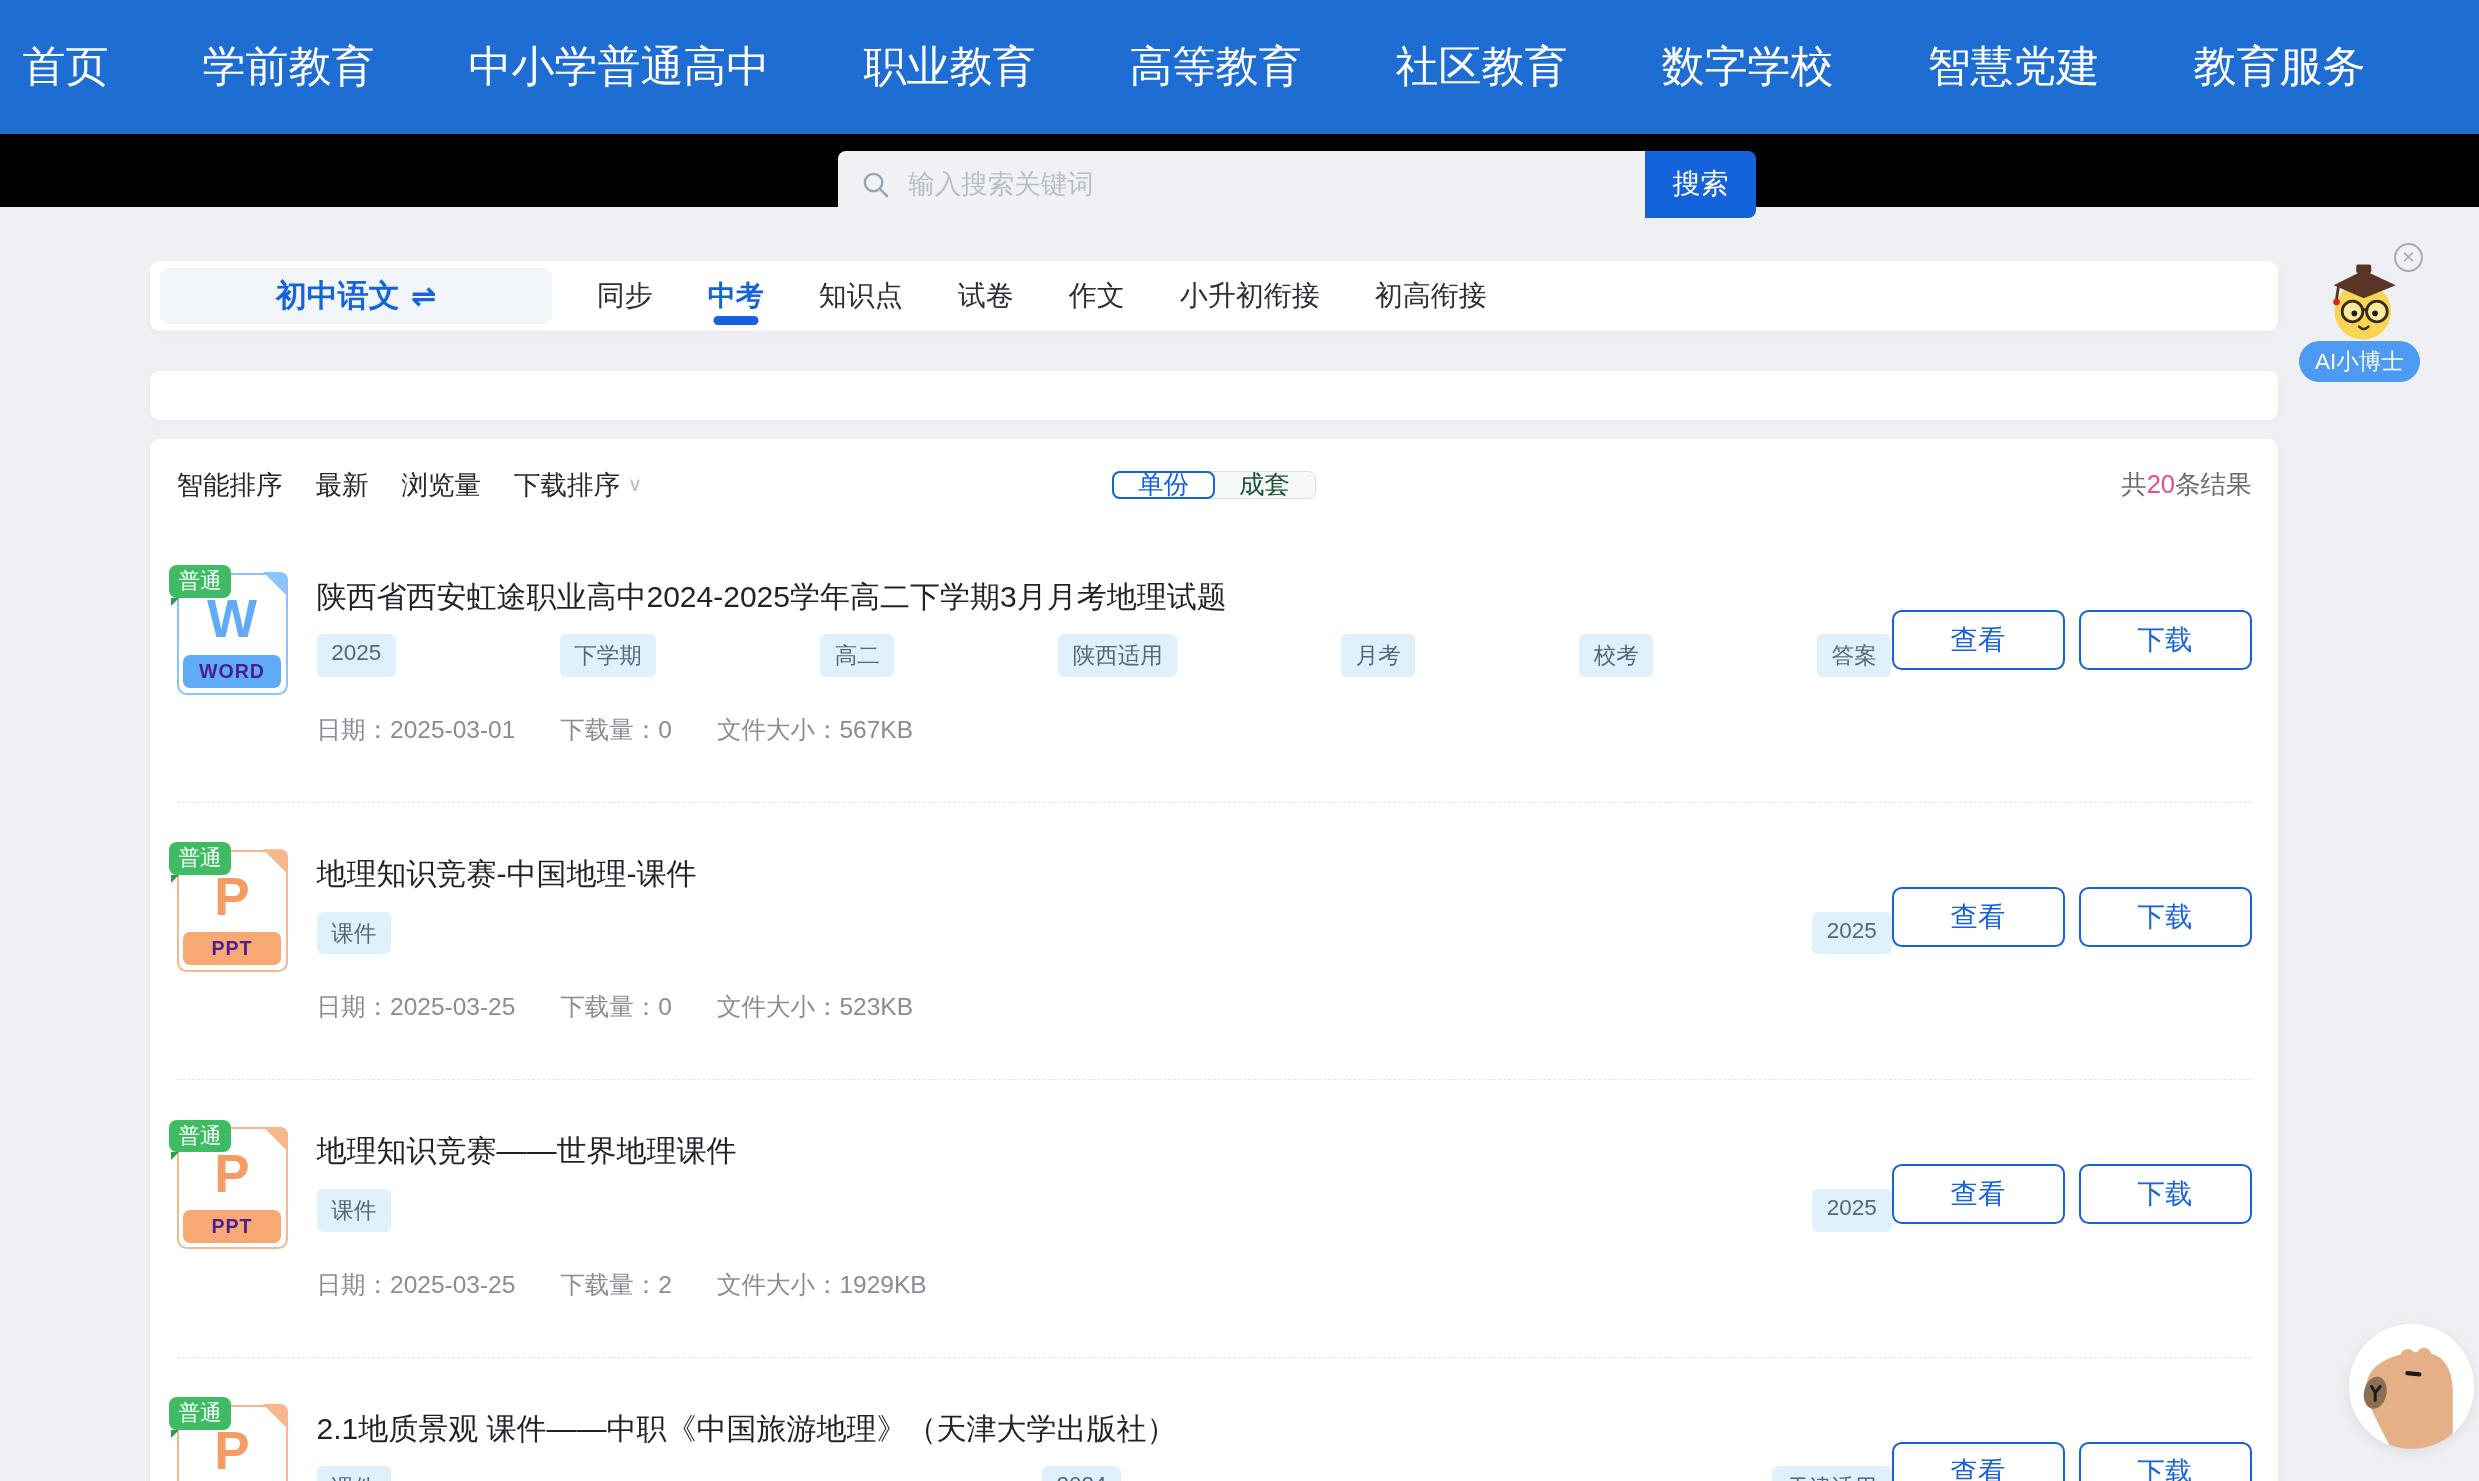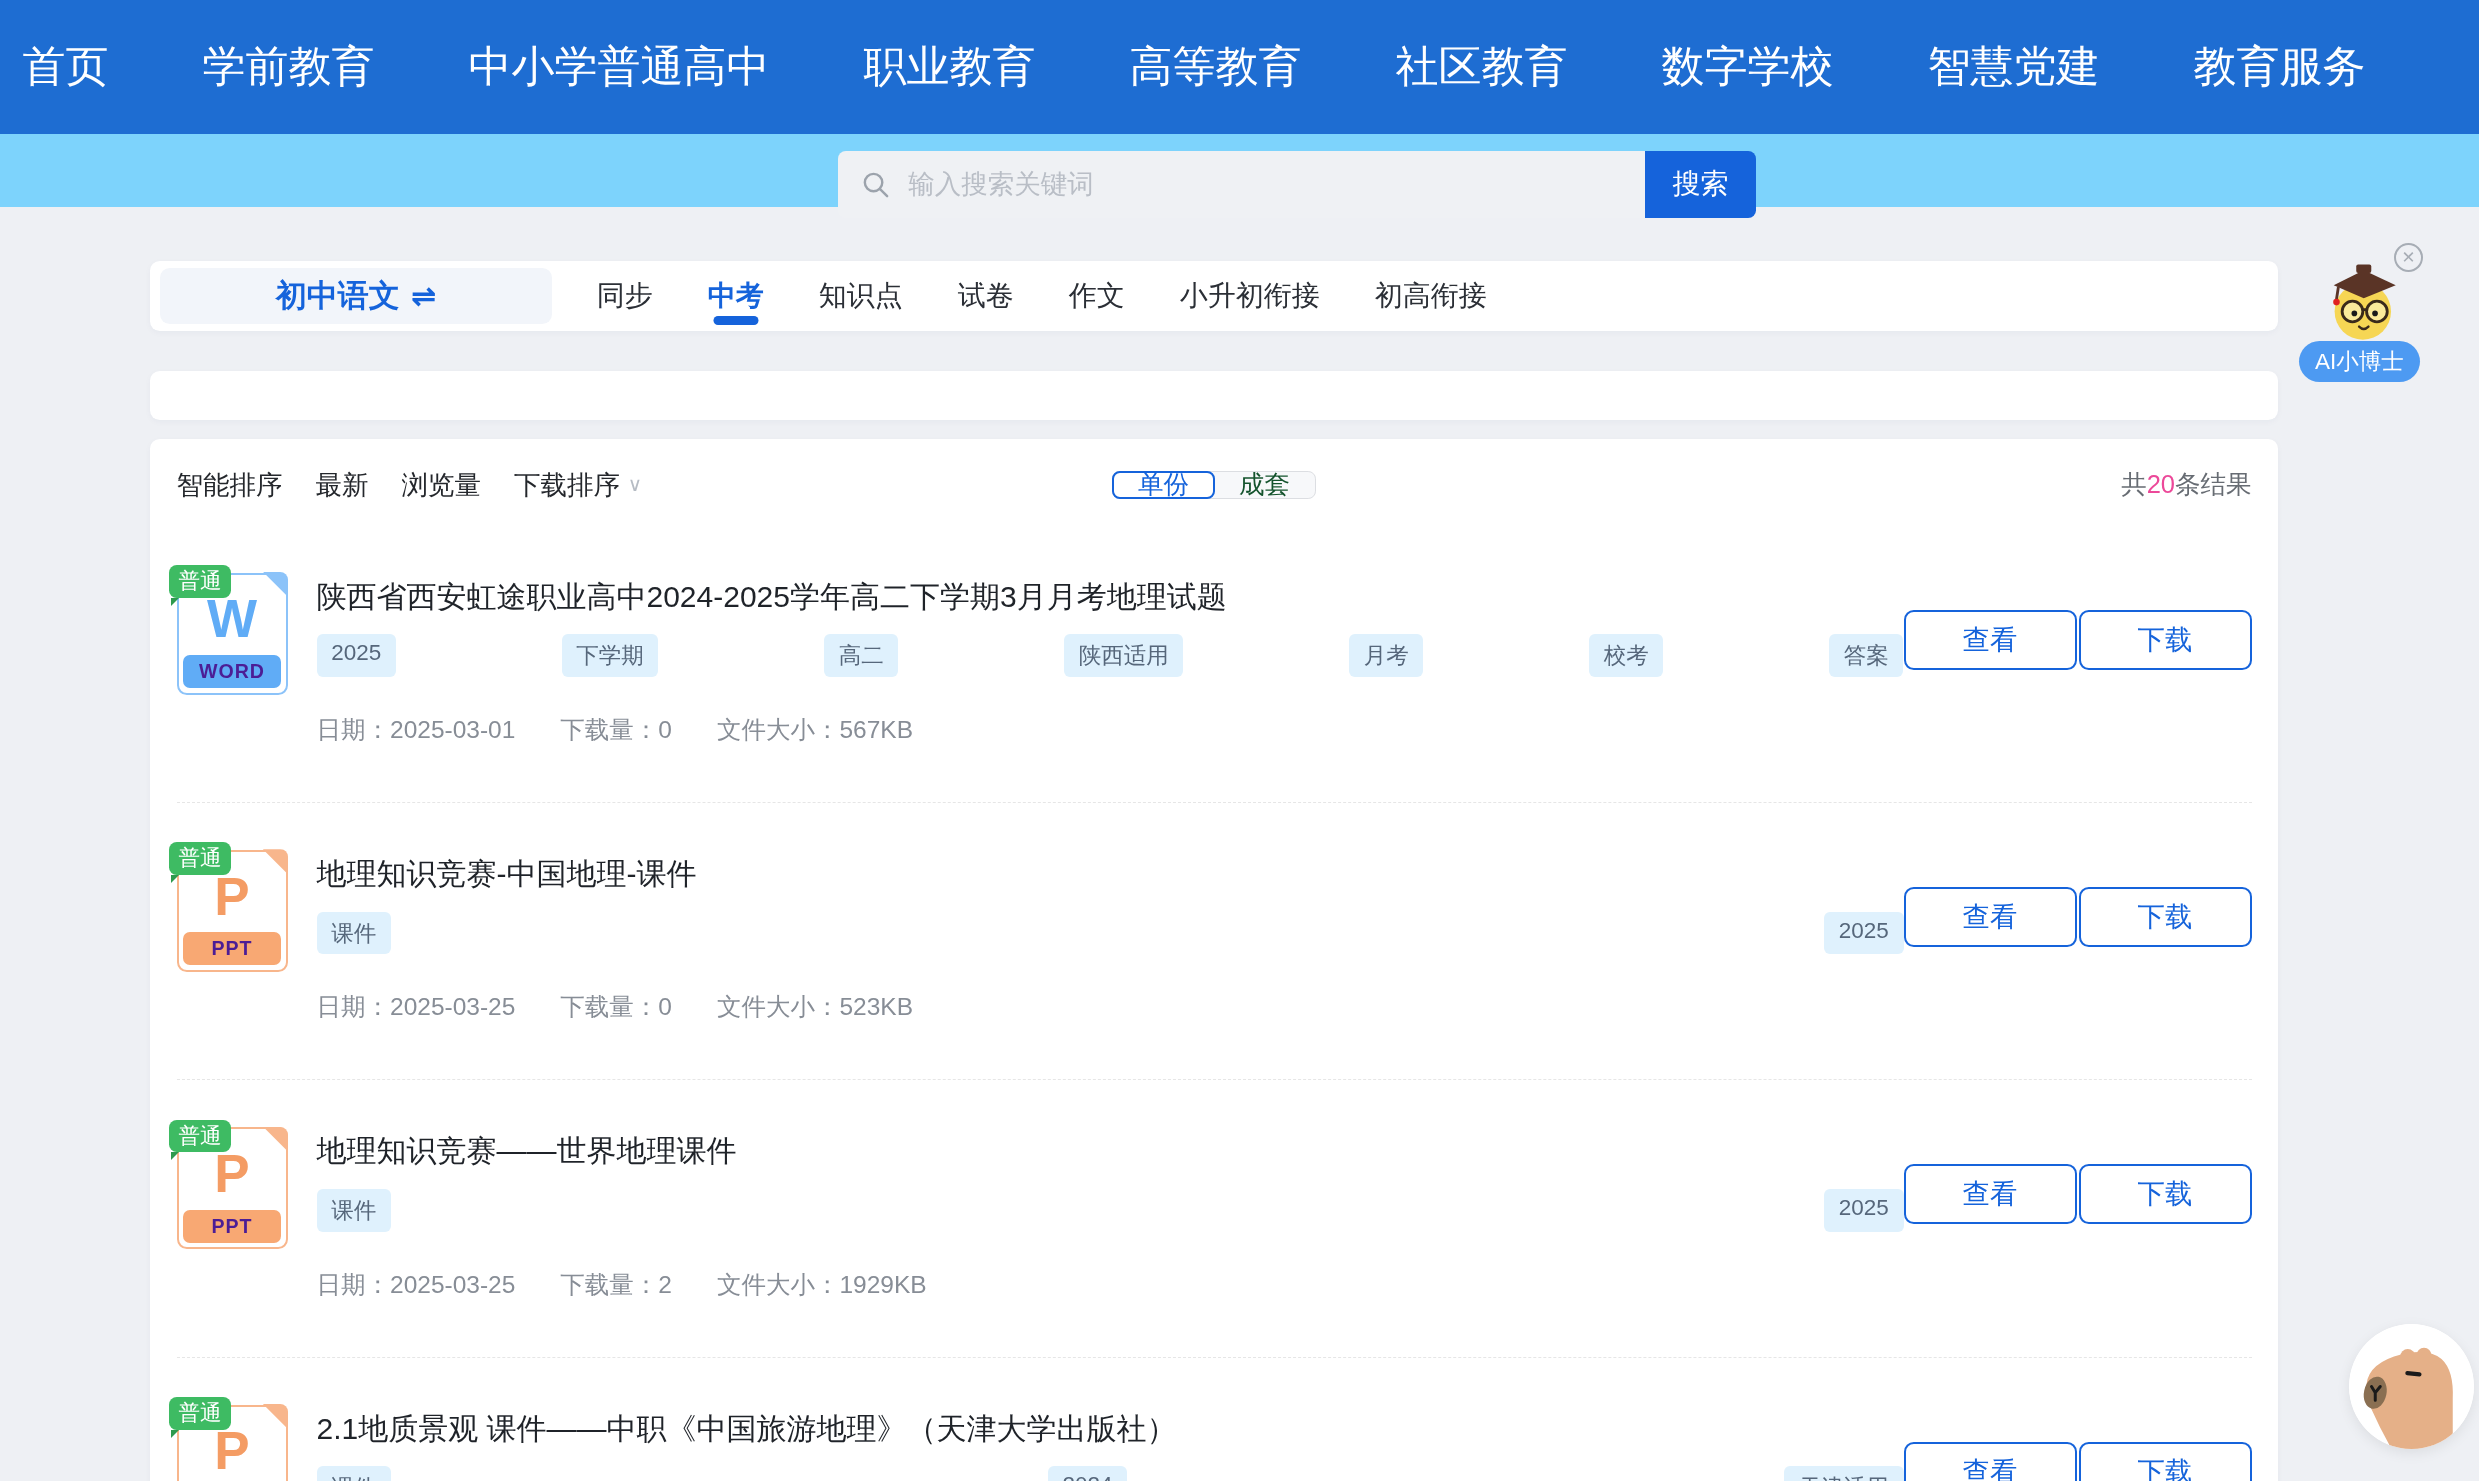--- a/index.html
+++ b/index.html
@@ -11,21 +11,21 @@
   }
 
   
   .topnav {
     height:134px; background:#1E6DD2;
     display:flex; align-items:center; gap:94px; padding-left:22.5px;
   }
   .nav-item { color:#fff; font-size:43px; font-weight:500; white-space:nowrap; cursor:pointer; }
 
   
-  .search-band { height:73px; background:#7dd3fc; position:relative; }
+  .search-band { height:73px; background:#000000; position:relative; }
   .search-box { position:absolute; left:838px; top:16.7px; height:67px; display:flex; }
   .search-input-wrap {
     display:flex; align-items:center; width:807px; height:67px;
     background:#EFF1F4; border-radius:7.8px 0 0 7.8px;
   }
   .search-icon { margin:0 15.7px 0 21.6px; display:flex; }
   .search-input {
     border:none; outline:none; background:transparent;
     font-size:26.5px; color:#333; width:716px; font-family:inherit;
   }
@@ -118,21 +118,21 @@
     content:""; position:absolute; left:2px; top:100%;
     border:4.9px solid transparent; border-top-color:#2E9A4E; border-left-color:#2E9A4E;
   }
 
   .item-body { margin-left:29px; flex:1; min-width:0; }
   .item-title { font-size:30px; color:#1F2329; font-weight:500; margin-top:3.9px; }
   .item-tags { display:flex; gap:3px; margin-top:16.7px; flex-wrap:wrap;justify-content:space-between; }
   .tag { background:#DFF1FD; color:#56677B; font-size:22.5px; padding:5.9px 14.7px; border-radius:5.9px; white-space:nowrap; }
   .item-meta { display:flex; gap:45px; margin-top:36px; font-size:24.5px; color:#878D96; white-space:nowrap; }
 
-  .item-actions { display:flex; gap:2px; margin-top:37px; flex-shrink:0; }
+  .item-actions { display:flex; gap:14px; margin-top:37px; flex-shrink:0; }
   .action-btn {
     width:173px; height:60px; background:#fff; cursor:pointer; font-family:inherit;
     border:2px solid #1563DB; color:#1563DB; font-size:27.4px; border-radius:9.8px;
   }
 
   
   .ai-widget { position:absolute; top:243px; right:57px; width:127px; text-align:center; }
   .ai-close {
     position:absolute; top:0; right:0; width:29px; height:29px; padding:0;
     border-radius:50%; border:2px solid #A7ADB5; background:transparent;

